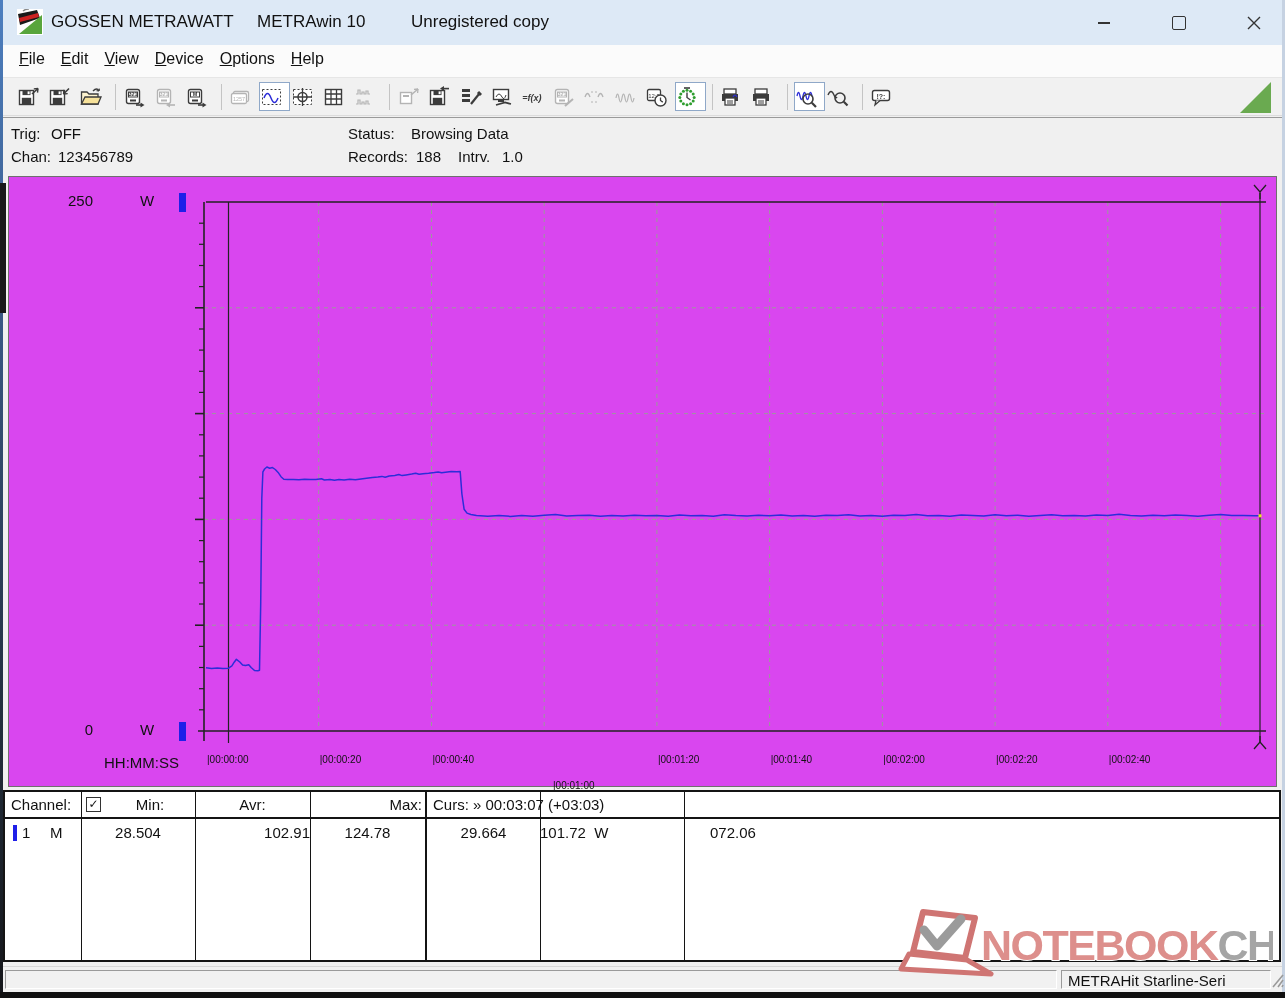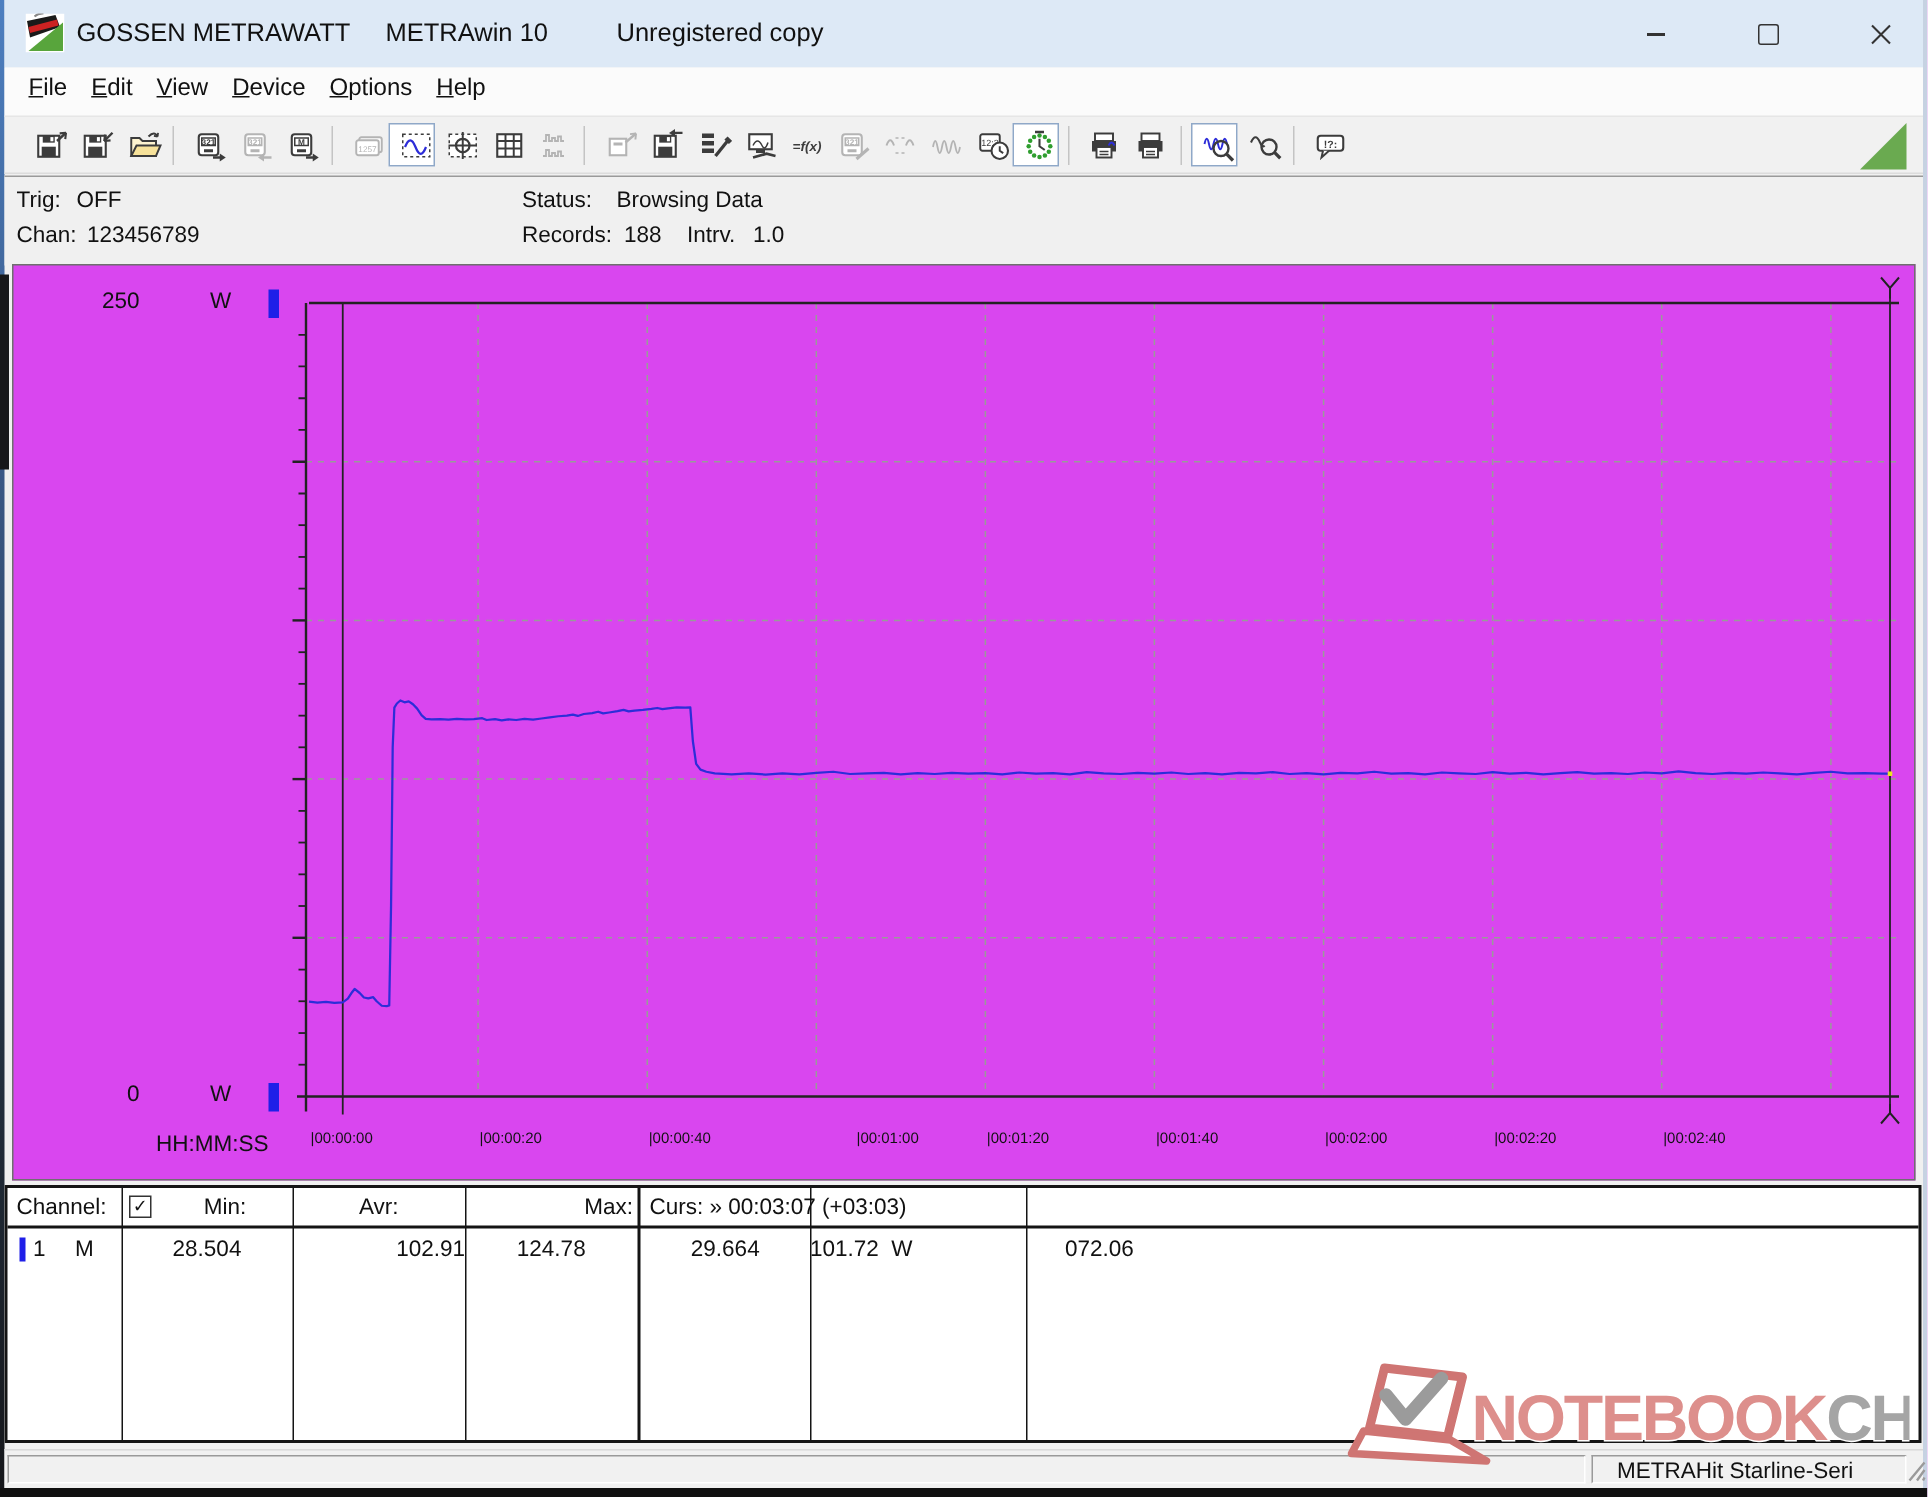--- a/index.html
+++ b/index.html
@@ -19,21 +19,21 @@
   .winbtn{position:absolute;top:4px;width:46px;height:37px;display:flex;align-items:center;justify-content:center;}
   .minb{left:1078px}.maxb{left:1153px}.closeb{left:1228px}
   .minbar{width:12px;height:2px;background:#333;}
   .maxbox{width:12px;height:12px;border:1.6px solid #333;border-radius:2px;}
   
   .menubar{position:absolute;left:3px;top:45px;width:1279px;height:33px;background:#fbfbfb;border-bottom:1px solid #e6e6e6;padding-top:5px;box-sizing:border-box;}
   .menu-item{display:inline-block;margin-left:16px;font-size:16px;cursor:default;}
   .menu-item::first-letter{text-decoration:underline;}
   
   .toolbar{position:absolute;left:3px;top:78px;width:1279px;height:38px;background:#f1f1f1;display:flex;align-items:center;padding-left:13px;box-sizing:border-box;border-bottom:1px solid #dcdcdc;}
-  .tbtn{width:31px;height:29px;display:flex;align-items:center;justify-content:flex-end;border:1px solid transparent;background:transparent;padding:0;}
+  .tbtn{width:31px;height:29px;display:flex;align-items:center;justify-content:flex-start;border:1px solid transparent;background:transparent;padding:0;}
   .tbtn.pressed{background:#ffffff;border:1px solid #8fa8c8;}
   .tsep{width:1px;height:26px;background:#c4c4c4;margin:0 6px;}
   .green-tri{position:absolute;left:1240px;top:82px;width:0;height:0;border-left:31px solid transparent;border-bottom:31px solid #6aaa50;}
   
   .infopanel{position:absolute;left:3px;top:117px;width:1279px;height:59px;background:#f0f0f0;border-top:1px solid #9a9a9a;font-size:15px;}
   .infopanel span{position:absolute;white-space:pre;}
   
   .chartpanel{position:absolute;left:8px;top:176px;width:1269px;height:611px;background:#d946ef;border:1px solid #6f6f6f;box-sizing:border-box;}
   .chartpanel .lab{position:absolute;font-size:15px;white-space:pre;}
   .ylab-max{left:30px;top:15px;width:54px;text-align:right;}
@@ -44,21 +44,21 @@
   .xtick{position:absolute;top:577px;font-size:10px;white-space:pre;}
   
   .tablepanel{position:absolute;left:3px;top:790px;width:1278px;height:172px;background:#fff;border:2px solid #141414;box-sizing:border-box;font-size:15px;}
   .tablepanel .hline{position:absolute;left:0;top:25px;width:100%;height:2px;background:#141414;}
   .vline{position:absolute;top:0;bottom:0;width:1px;background:#141414;}
   .tcell{position:absolute;white-space:pre;}
   .chk{position:absolute;width:13px;height:13px;border:1px solid #333;background:#fff;font-family:"DejaVu Sans",sans-serif;font-size:12px;line-height:12px;text-align:center;}
   .chanmark{position:absolute;width:4px;height:16px;background:#1f1fe8;}
   
   .statusbar{position:absolute;left:3px;top:966px;width:1279px;height:27px;background:#f1f1f1;border-top:1px solid #d8d8d8;}
-  .sb-cell{position:absolute;top:3px;height:19px;border:1px solid;border-color:#9a9a9a #fff #fff #9a9a9a;font-size:15px;padding:1px 6px 0 16px;box-sizing:border-box;white-space:nowrap;overflow:hidden;}
+  .sb-cell{position:absolute;top:3px;height:19px;border:1px solid;border-color:#9a9a9a #fff #fff #9a9a9a;font-size:15px;padding:1px 6px 0 6px;box-sizing:border-box;white-space:nowrap;overflow:hidden;}
   .sb-left{left:2px;width:1052px;}
   .sb-right{left:1058px;width:210px;}
   .sb-grip{position:absolute;left:1268px;top:6px;}
   
   .watermark{position:absolute;left:893px;top:906px;z-index:60;}
 </style>
 </head>
 <body>
 
 <div class="app">
@@ -385,21 +385,21 @@
       </svg>
     <div class="lab ylab-max">250</div>
     <div class="lab yunit-top">W</div>
     <div class="lab ylab-min">0</div>
     <div class="lab yunit-bot">W</div>
     <div class="lab xaxis-name">HH:MM:SS</div>
     <div id="xticks">
         <div class="xtick" style="left: 198px;">|00:00:00</div>
         <div class="xtick" style="left: 310.728px;">|00:00:20</div>
         <div class="xtick" style="left: 423.456px;">|00:00:40</div>
-        <div class="xtick" style="left: 562px;">|00:01:00</div>
+        <div class="xtick" style="left: 544px; margin-top: 26px;">|00:01:00</div>
         <div class="xtick" style="left: 648.912px;">|00:01:20</div>
         <div class="xtick" style="left: 761.64px;">|00:01:40</div>
         <div class="xtick" style="left: 874.368px;">|00:02:00</div>
         <div class="xtick" style="left: 987.096px;">|00:02:20</div>
         <div class="xtick" style="left: 1099.82px;">|00:02:40</div>
       </div>
   </div>
 
   <div class="tablepanel" id="tablepanel">
       <div class="hline"></div>

